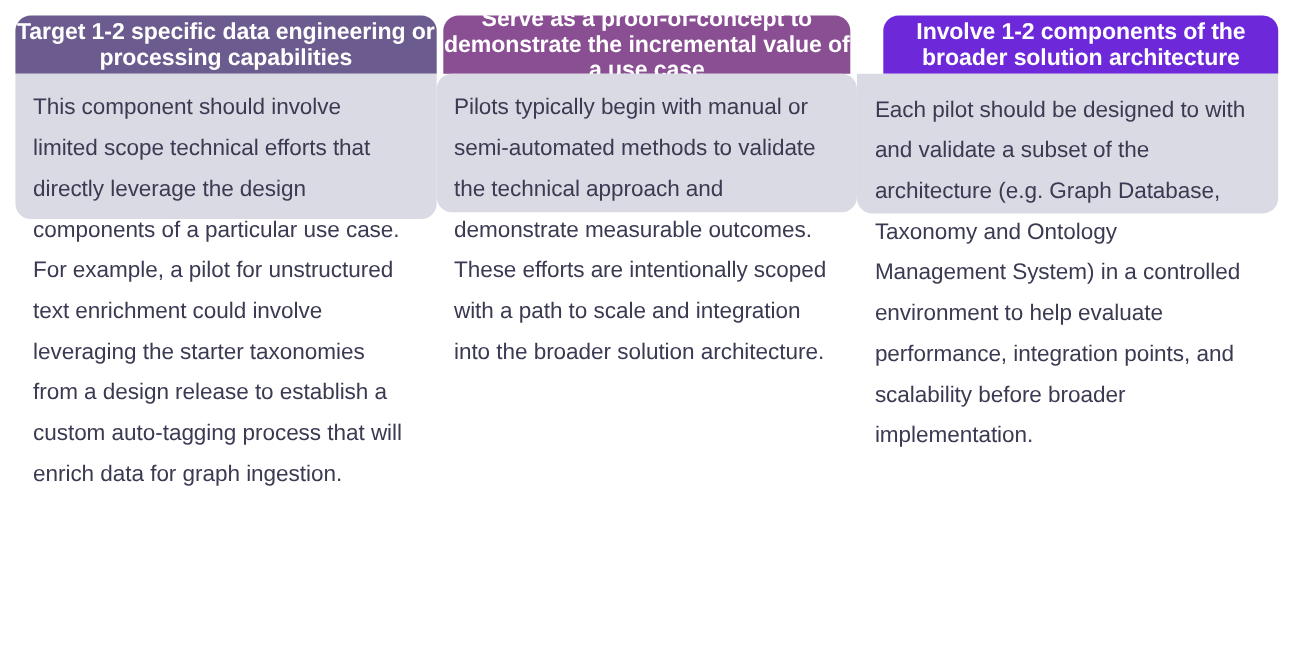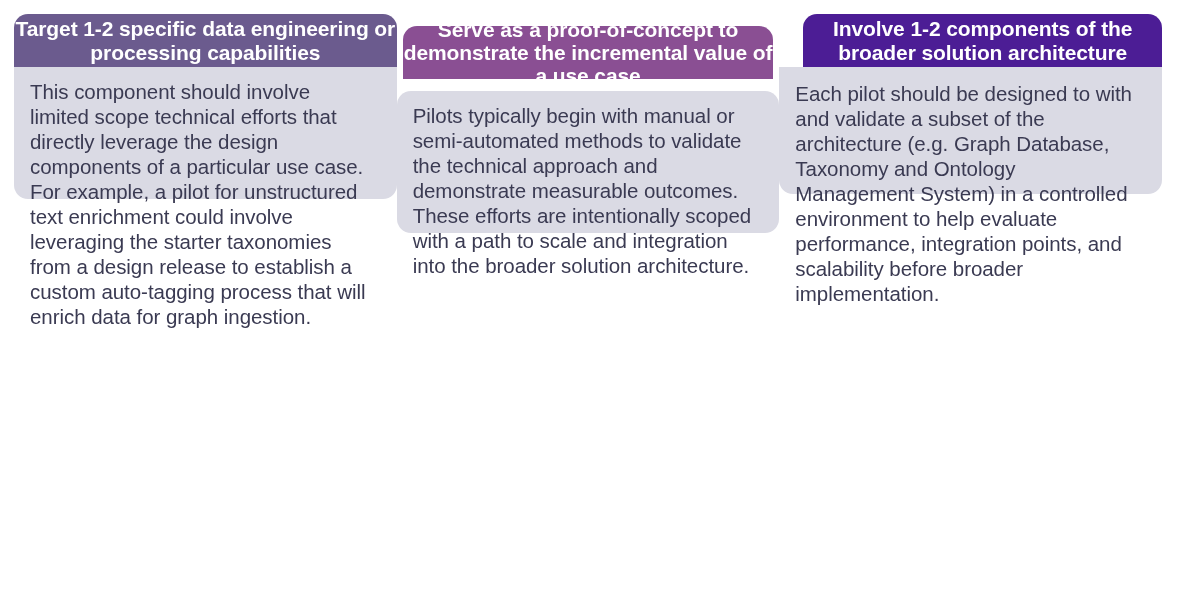--- a/index.html
+++ b/index.html
@@ -43,21 +43,21 @@
     justify-content: center;
     line-height: 1.1;
   }
 
   .card-body {
     box-sizing: border-box;
     background: #dadae4;
     border-radius: 0 0 14px 14px;
     color: #3a3a52;
     font-size: 20.5px;
-    line-height: 25px;
+    line-height: 37px;
     letter-spacing: -0.05px;
     padding: 13px 28px 8px 16px;
   }
 
   
   .card-1 { margin-bottom: 15px; }
   .card-1 .card-header {
     height: 53px;
     background: #6b5b8e;
   }
@@ -65,24 +65,24 @@
     height: 132px;
     padding-top: 12px;
   }
 
   
   .card-2 { margin-bottom: 17px; }
   .card-2 .card-header {
     height: 53px;
     background: #8a4f93;
     width: calc(100% - 12px);
-    margin: 12px auto;
+    margin: 0 auto;
   }
   .card-2 .card-body {
-    height: 142px;
+    height: 126px;
     border-radius: 14px;
     padding-top: 12px;
   }
 
   
   .card-3 .card-header {
     height: 53px;
     background: #5e2a63;
   }
   .card-3 .card-body {
@@ -99,17 +99,17 @@
     <div class="card-header" style="background: rgb(107, 91, 142);">Target 1-2 specific data engineering or processing capabilities</div>
     <div class="card-body" style="background: rgb(218, 218, 228); color: rgb(58, 58, 82);">This component should involve limited scope technical efforts that directly leverage the design components of a particular use case. For example, a pilot for unstructured text enrichment could involve leveraging the starter taxonomies from a design release to establish a custom auto-tagging process that will enrich data for graph ingestion.</div>
   </div>
 
   <div class="card card-2">
     <div class="card-header" style="background: rgb(138, 79, 147);">Serve as a proof-of-concept to demonstrate the incremental value of a use case</div>
     <div class="card-body" style="background: rgb(218, 218, 228); color: rgb(58, 58, 82);">Pilots typically begin with manual or semi-automated methods to validate the technical approach and demonstrate measurable outcomes. These efforts are intentionally scoped with a path to scale and integration into the broader solution architecture.</div>
   </div>
 
   <div class="card card-3">
-    <div class="card-header" style="background: #4c1d95; margin-left: 24px;">Involve 1-2 components of the broader solution architecture</div>
+    <div class="card-header" style="background: #6d28d9; margin-left: 24px;">Involve 1-2 components of the broader solution architecture</div>
     <div class="card-body" style="background: rgb(218, 218, 228); color: rgb(58, 58, 82);">Each pilot should be designed to with and validate a subset of the architecture (e.g. Graph Database, Taxonomy and Ontology Management System) in a controlled environment to help evaluate performance, integration points, and scalability before broader implementation.</div>
   </div>
 
 </div>
 
 </body></html>

